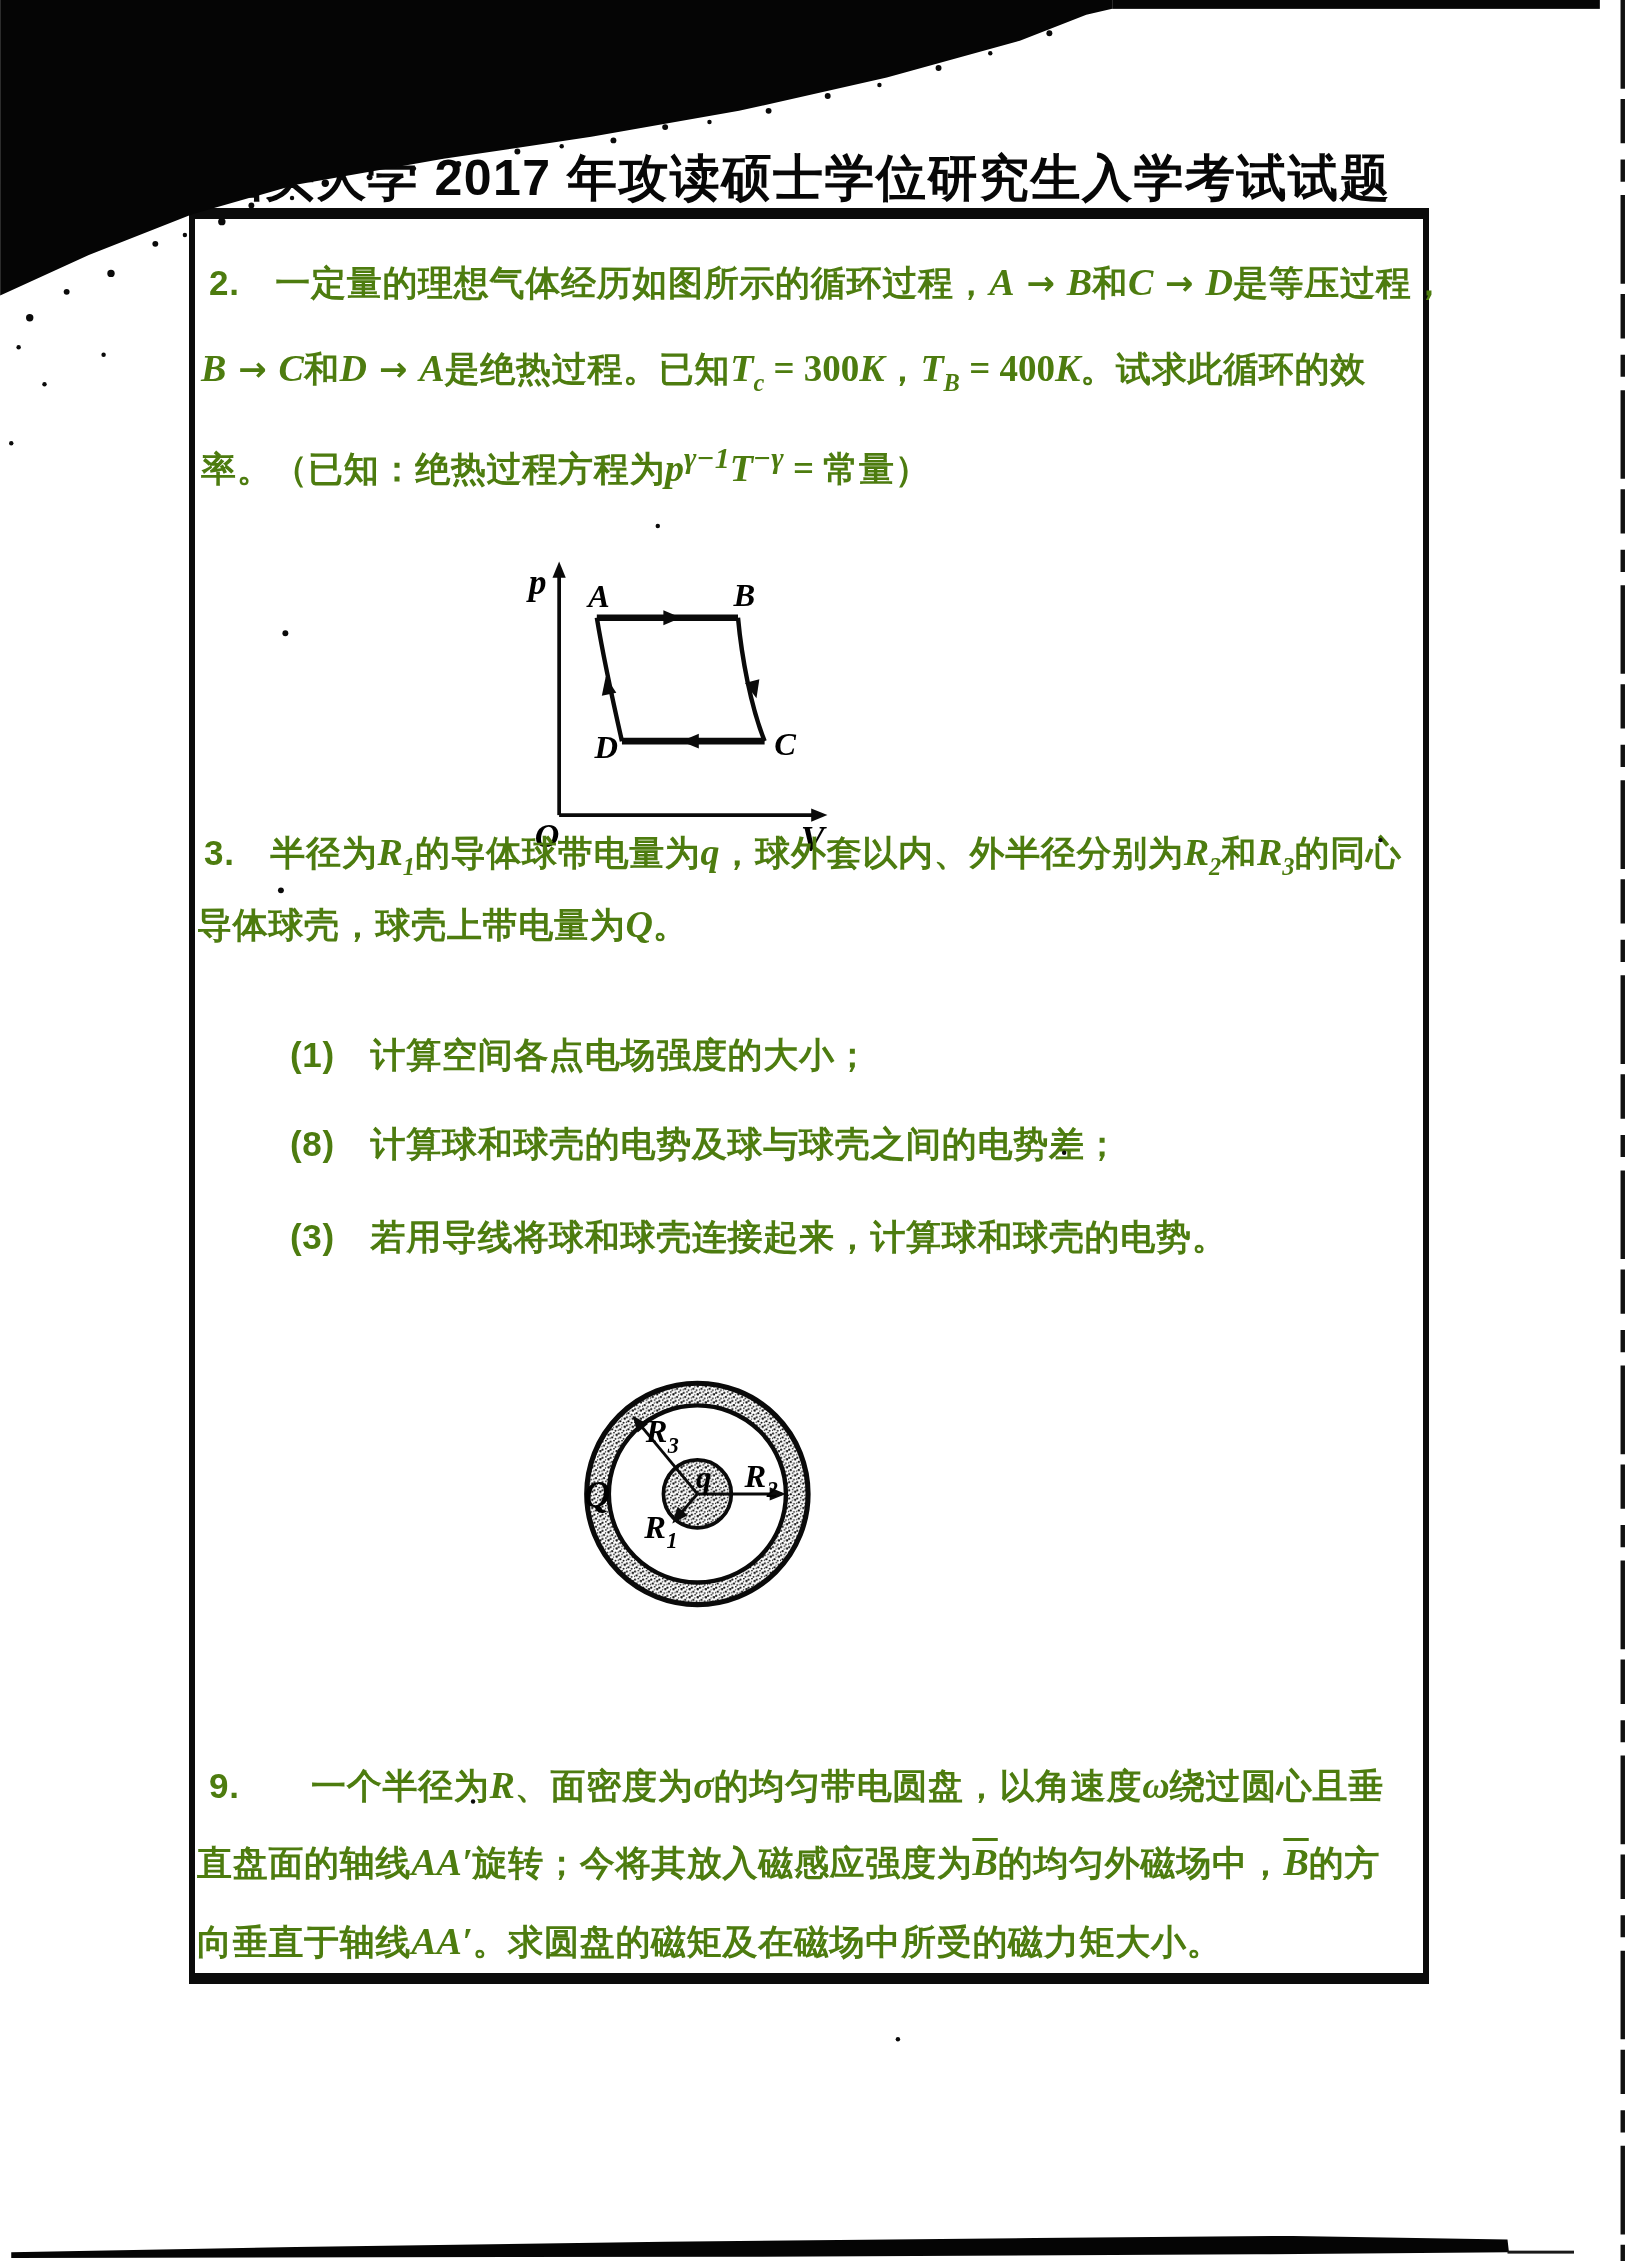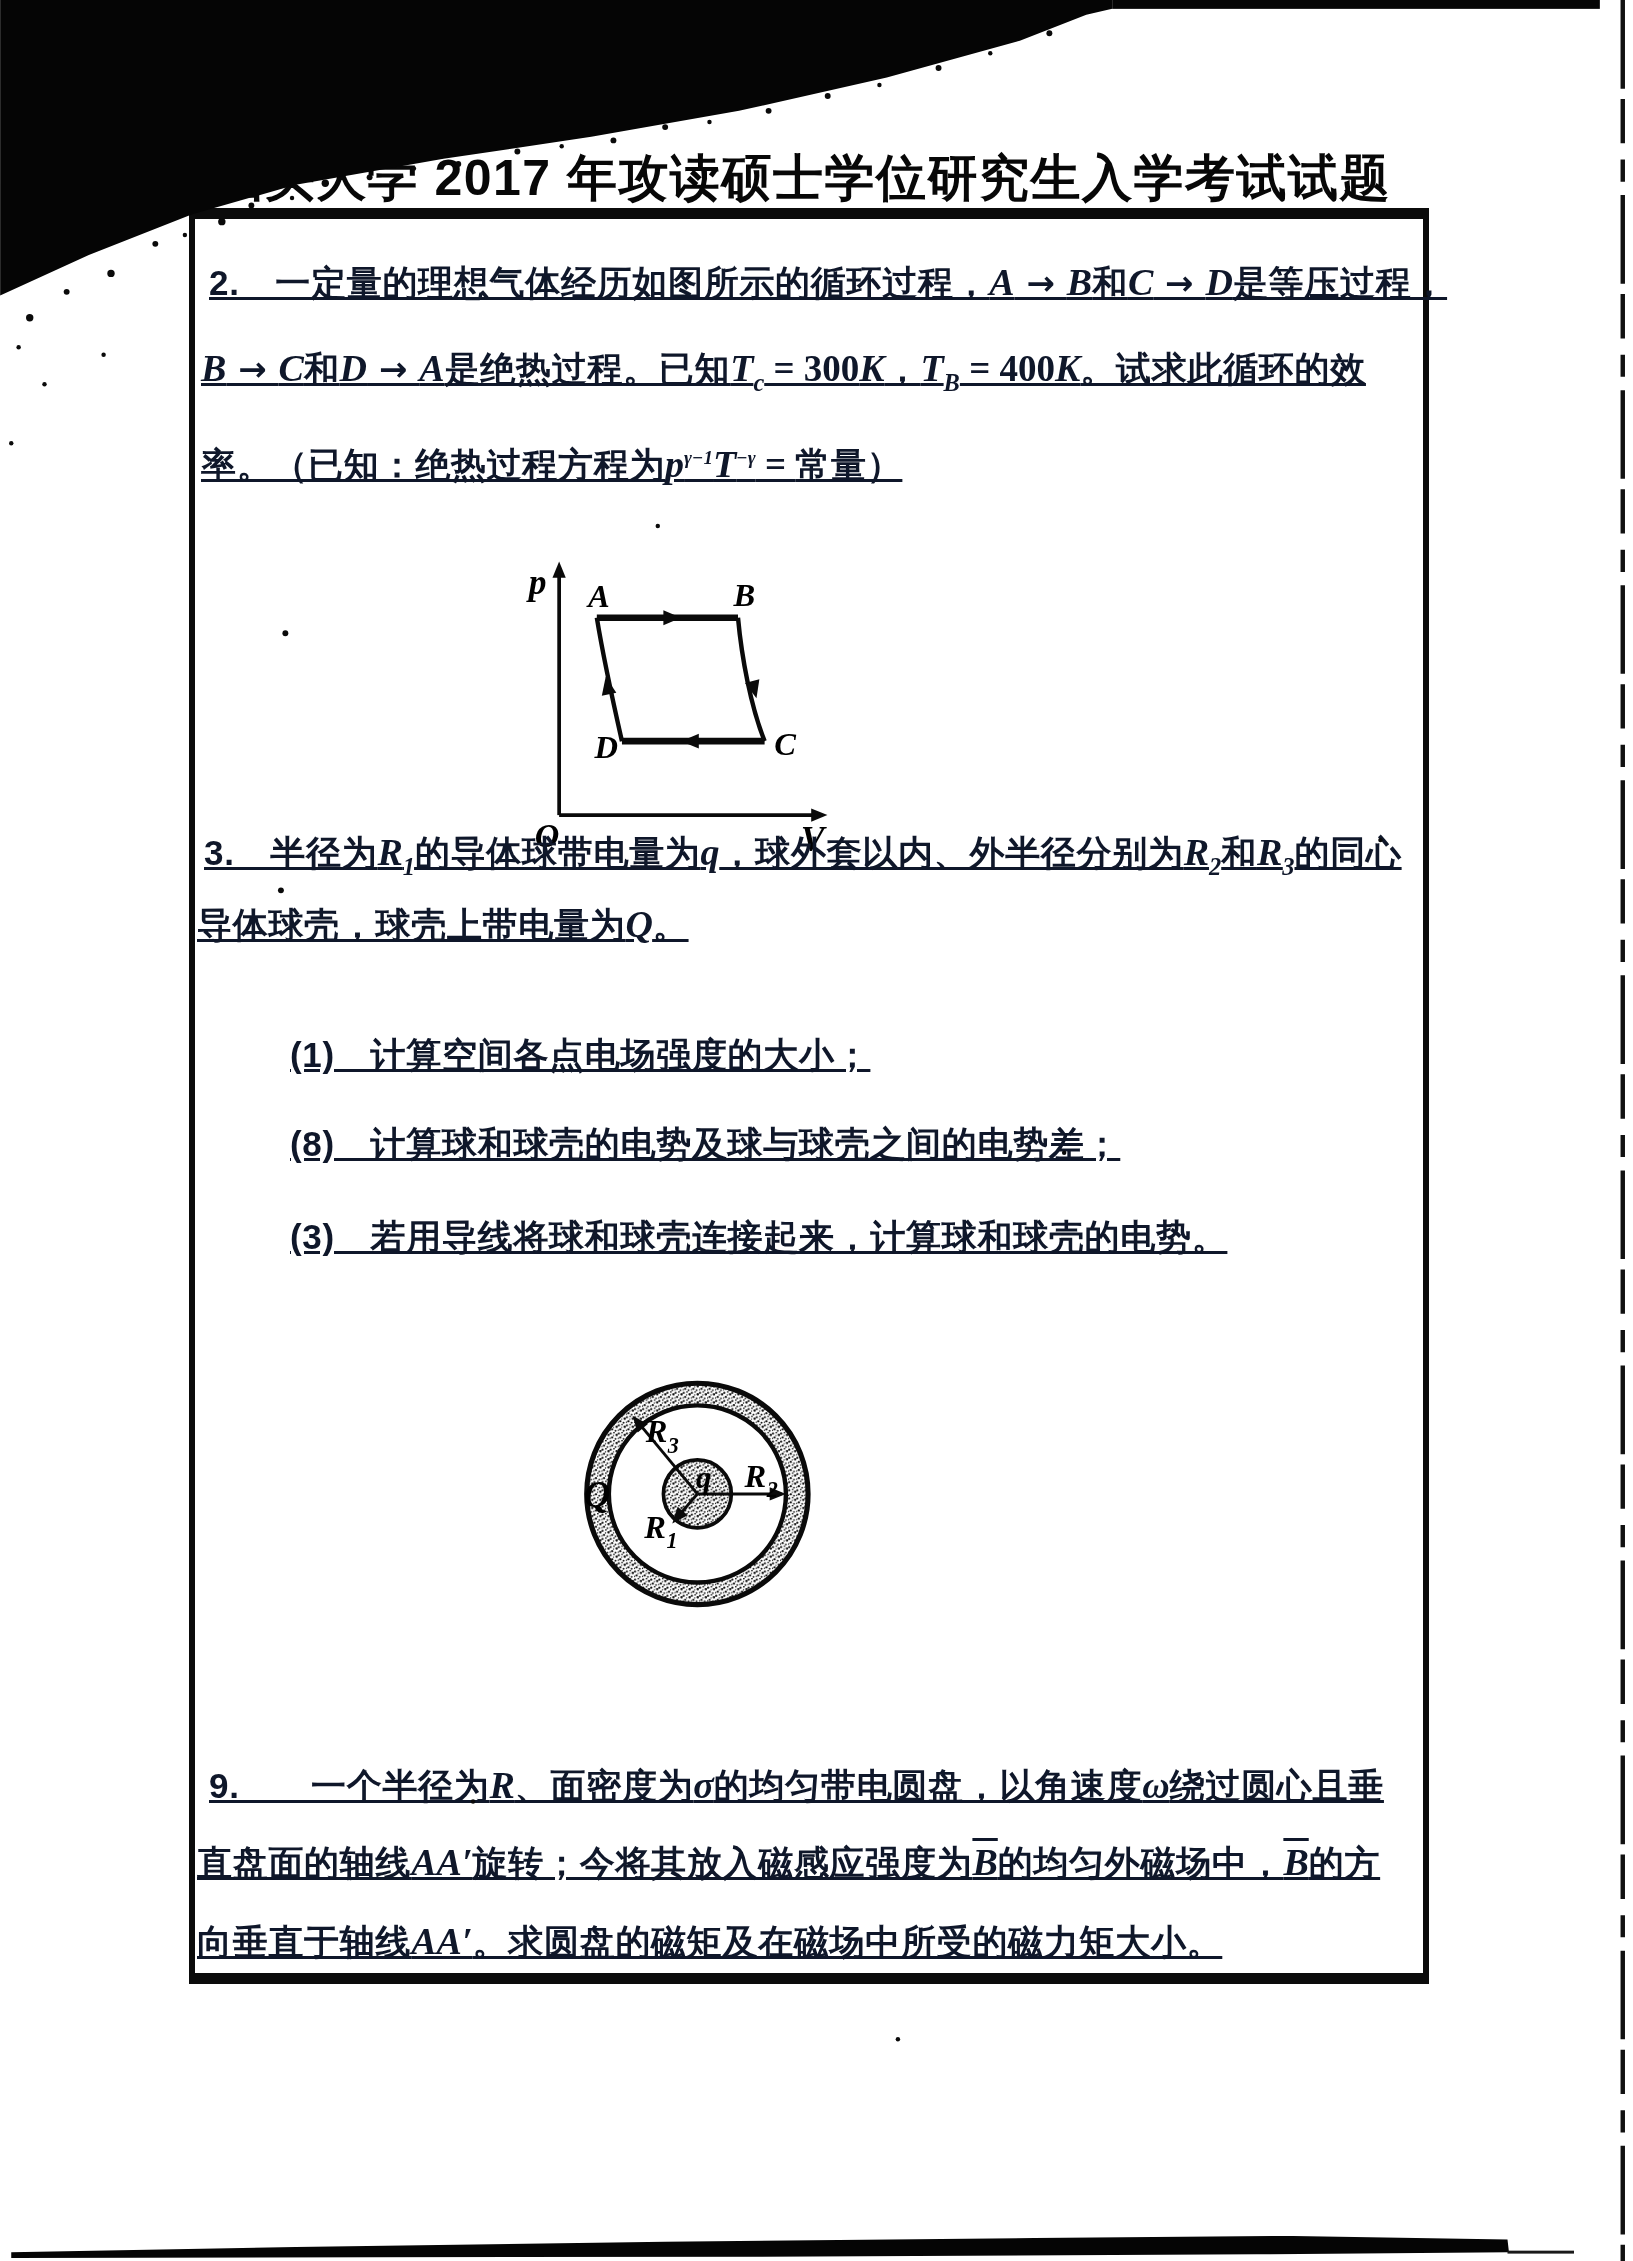--- a/index.html
+++ b/index.html
@@ -18,30 +18,29 @@
     white-space:nowrap;color:#070707;
   }
   .frame{
     position:absolute;left:189px;top:208px;width:1240px;height:1776px;
     box-sizing:border-box;z-index:1;
     border:6.7px solid #0b0b0b;border-top-width:11px;border-bottom-width:11px;
     background:#fff;
   }
   .line{
     position:absolute;z-index:2;height:47px;line-height:47px;
-    font-size:35px;font-weight:600;white-space:nowrap;color:#0f172a;
+    font-size:35px;font-weight:600;white-space:nowrap;color:#4d7c0f;
     letter-spacing:0.7px;
-    text-decoration:underline;
   }
   .seg-c{font-family:"Liberation Sans","DejaVu Sans",sans-serif;}
   .seg-v{font-family:"Liberation Serif","DejaVu Serif",serif;font-style:italic;font-size:38px;font-weight:600;letter-spacing:0;}
   .seg-n{font-family:"Liberation Serif","DejaVu Serif",serif;font-size:37px;font-weight:600;letter-spacing:0;}
   .seg-a{font-family:"DejaVu Sans",sans-serif;font-size:34px;font-weight:600;letter-spacing:0;}
   .seg-s{font-family:"Liberation Serif","DejaVu Serif",serif;font-style:italic;font-size:24.4px;font-weight:600;vertical-align:-10.3px;letter-spacing:0;}
-  .seg-p{font-family:"Liberation Serif","DejaVu Serif",serif;font-style:italic;font-size:19px;font-weight:600;vertical-align:13.3px;letter-spacing:0;}
+  .seg-p{font-family:"Liberation Serif","DejaVu Serif",serif;font-style:italic;font-size:30px;font-weight:600;vertical-align:13.3px;letter-spacing:0;}
   .seg-b{font-family:"Liberation Serif","DejaVu Serif",serif;font-style:italic;font-size:38px;font-weight:600;text-decoration:overline;letter-spacing:0;}
   .figure{position:absolute;z-index:2;}
   .footer{
     position:absolute;left:0;top:2085px;width:1634px;z-index:2;
     text-align:center;font-size:33px;font-weight:600;letter-spacing:7.4px;color:#0b0b0b;
   }
   svg text.axis-lab{font-family:"Liberation Serif","DejaVu Serif",serif;font-style:italic;font-weight:600;}
   svg .spk{fill:#0a0a0a;}
 </style>
 </head>

